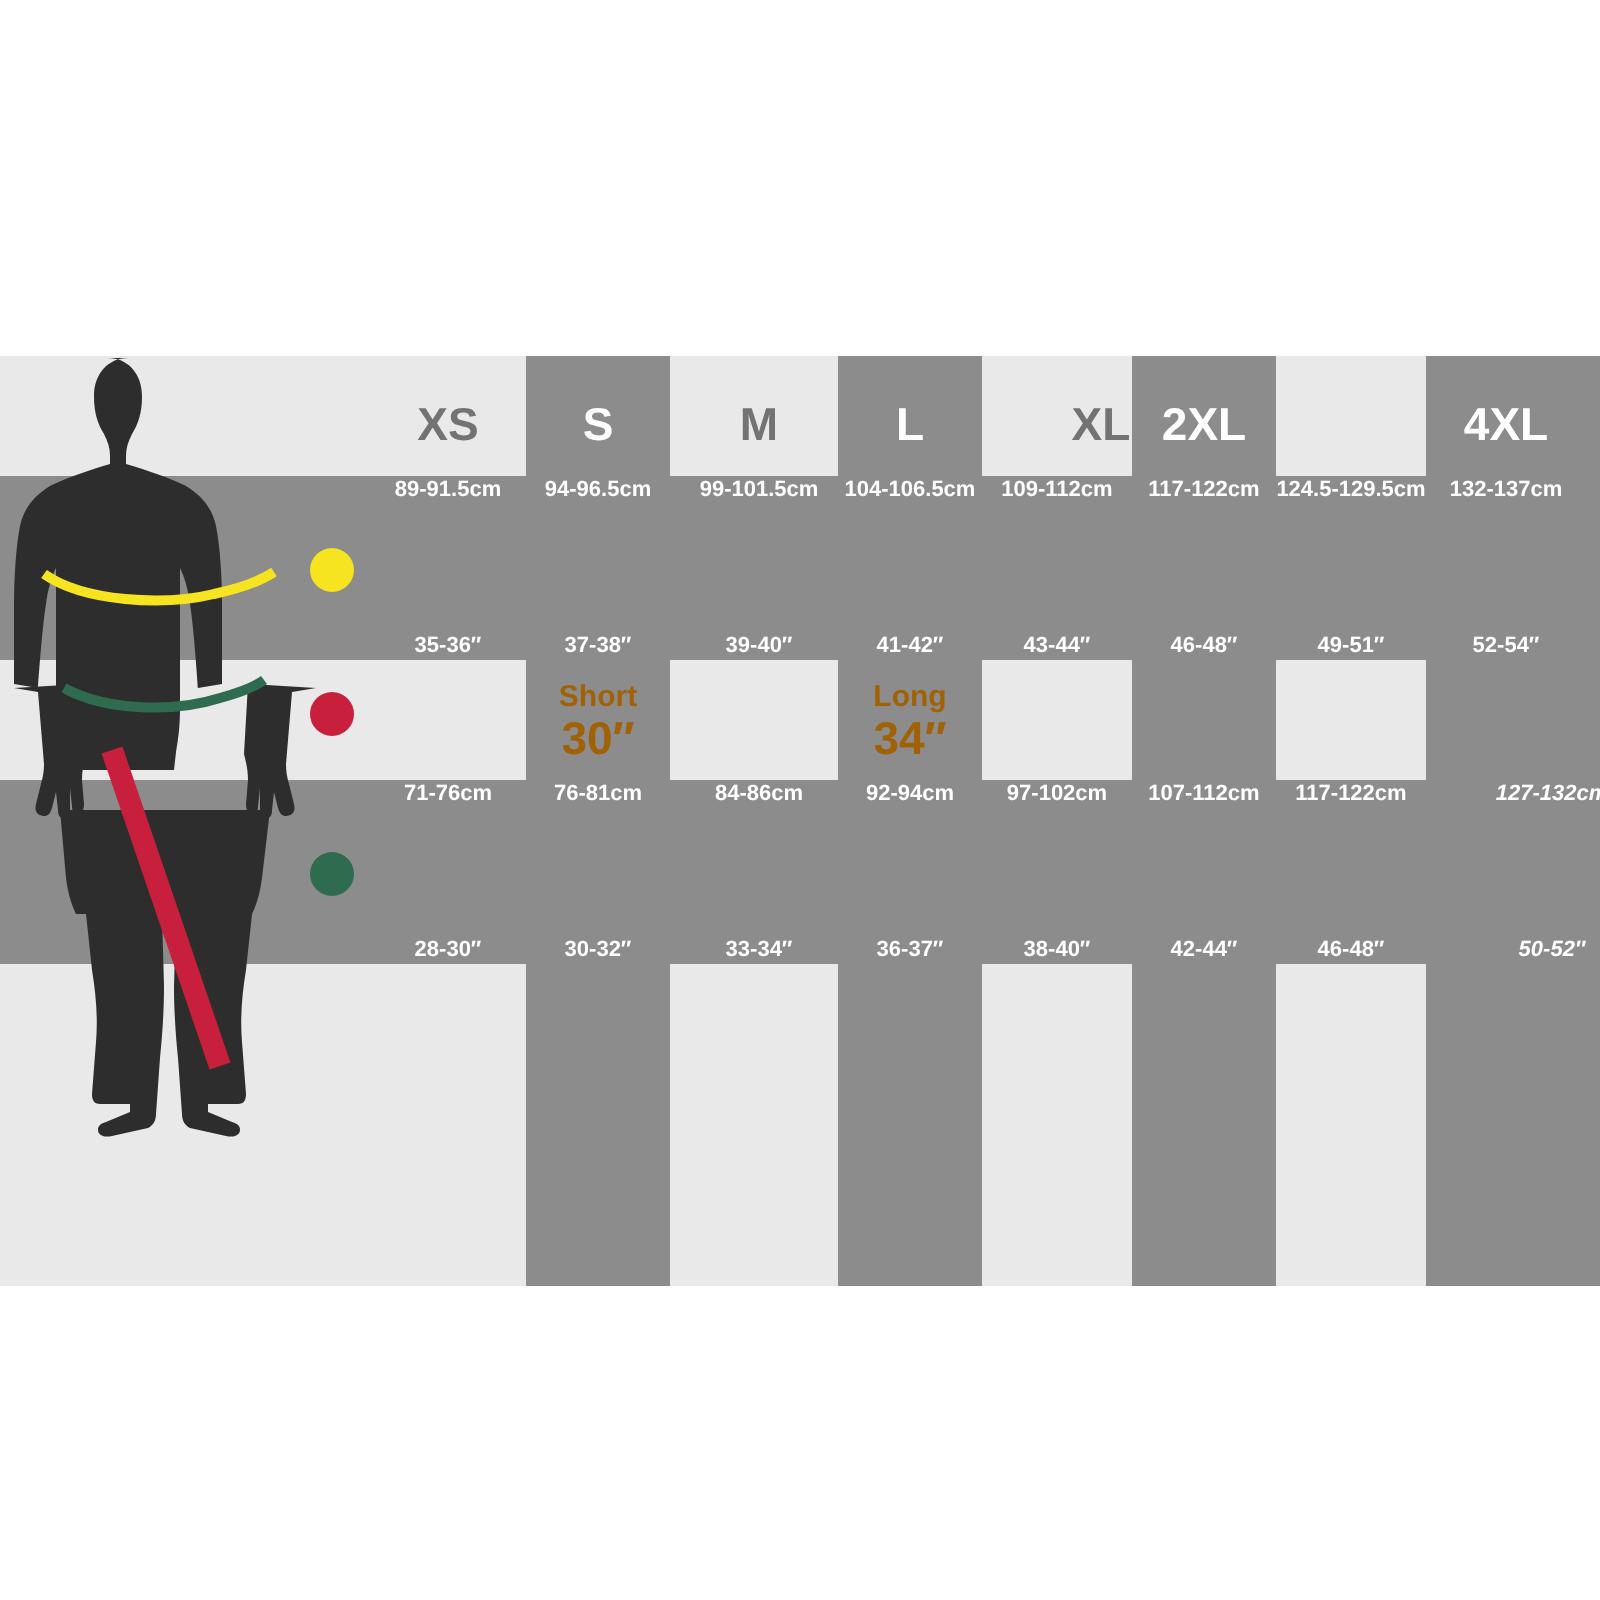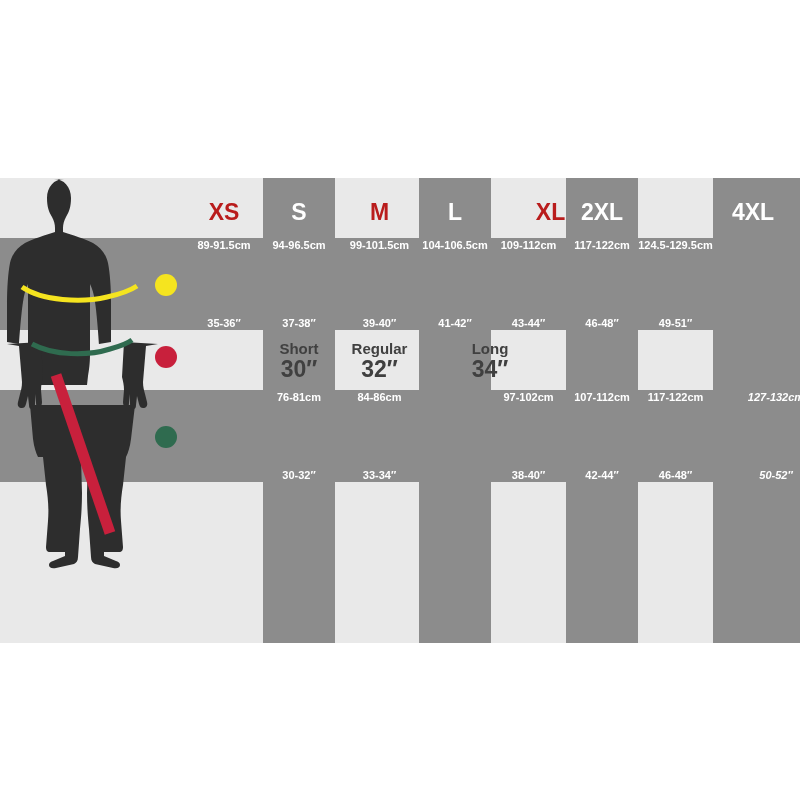--- a/index.html
+++ b/index.html
@@ -53,33 +53,33 @@
 
   .hdr {
     position: absolute;
     display: flex;
     align-items: center;
     justify-content: center;
     font-size: 23px;
     font-weight: bold;
     color: #ffffff;
   }
-  .hdr.light { color: #b91c1c; }
+  .hdr.light { color: #737373; }
 
   .fitcell {
     position: absolute;
     display: flex;
     flex-direction: column;
     align-items: center;
     justify-content: center;
     text-align: center;
   }
   .fitcell .fitname { font-size: 15px; font-weight: bold; line-height: 19px; }
   .fitcell .fitval  { font-size: 23px; font-weight: bold; line-height: 23px; }
-  .fitcell.light { color: #404040; }
+  .fitcell.light { color: #a16207; }
 
   .dot {
     position: absolute;
     width: 22px;
     height: 22px;
     border-radius: 50%;
   }
 
   
   #figure {
@@ -167,42 +167,50 @@
     <span>43-44″</span>
   </div>
   <div class="cell" style="left:566px;top:60px;width:72px;height:92px;">
     <span>117-122cm</span>
     <span>46-48″</span>
   </div>
   <div class="cell" style="left:638px;top:60px;width:75px;height:92px;">
     <span>124.5-129.5cm</span>
     <span>49-51″</span>
   </div>
+  <div class="cell" style="left:713px;top:60px;width:80px;height:92px;">
+    <span>132-137cm</span>
+    <span>52-54″</span>
+  </div>
 
   <div class="fitcell light" style="left:263px;top:152px;width:72px;height:60px;">
     <span class="fitname">Short</span>
     <span class="fitval">30″</span>
   </div>
-  <div class="fitcell light" style="left:340px;top:152px;width:79px;height:60px;">
-    <span class="fitname">Regular</span>
-    <span class="fitval">32″</span>
-  </div>
-  <div class="fitcell light" style="left:419px;top:152px;width:72px;height:60px;padding-left:35px;">
+  <div class="fitcell light" style="left:419px;top:152px;width:72px;height:60px;">
     <span class="fitname">Long</span>
     <span class="fitval">34″</span>
   </div>
 
+  <div class="cell" style="left:185px;top:212px;width:78px;height:92px;">
+    <span>71-76cm</span>
+    <span>28-30″</span>
+  </div>
   <div class="cell" style="left:263px;top:212px;width:72px;height:92px;gap:32px;">
     <span>76-81cm</span>
     <span>30-32″</span>
   </div>
   <div class="cell" style="left:340px;top:212px;width:79px;height:92px;">
     <span>84-86cm</span>
     <span>33-34″</span>
   </div>
+  <div class="cell" style="left:419px;top:212px;width:72px;height:92px;">
+    <span>92-94cm</span>
+    <span>36-37″</span>
+  </div>
   <div class="cell" style="left:491px;top:212px;width:75px;height:92px;">
     <span>97-102cm</span>
     <span>38-40″</span>
   </div>
   <div class="cell" style="left:566px;top:212px;width:72px;height:92px;">
     <span>107-112cm</span>
     <span>42-44″</span>
   </div>
   <div class="cell" style="left:638px;top:212px;width:75px;height:92px;">
     <span>117-122cm</span>

